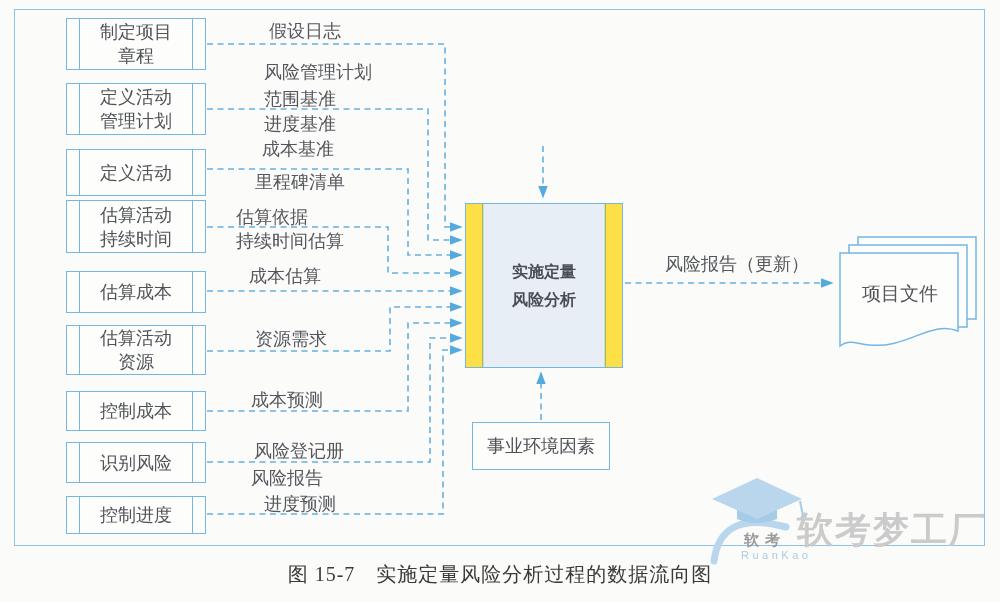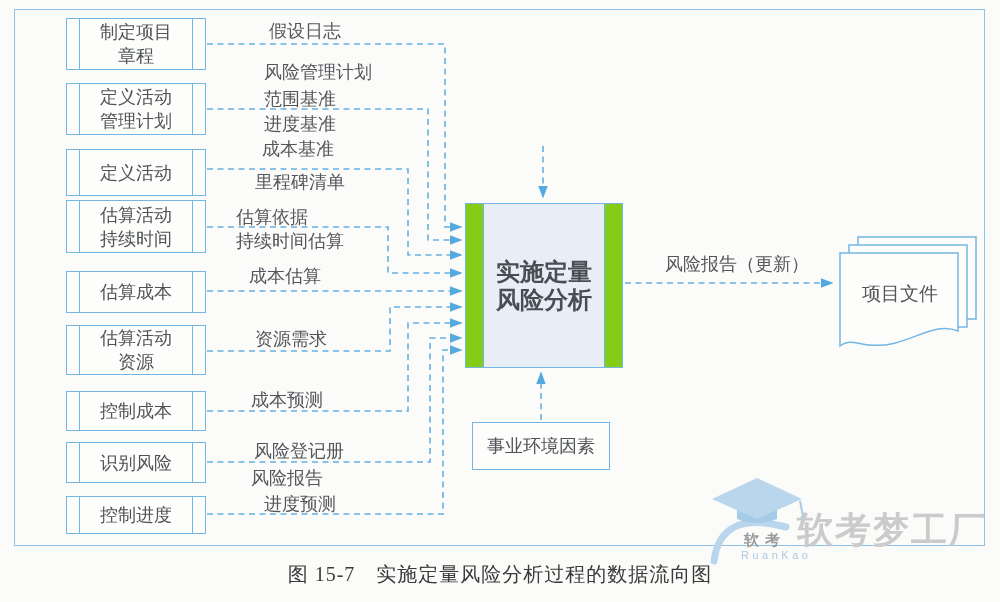--- a/index.html
+++ b/index.html
@@ -9,22 +9,22 @@
   .outer-border{position:absolute;left:14px;top:9px;width:969px;height:535px;
                 border:1px solid #8fc2e8;}
   
   .pbox{position:absolute;left:25px;width:140px;border:1.5px solid #74b6e4;background:#fdfdfb;
         display:flex;flex-direction:column;justify-content:center;align-items:center;
         font-size:18px;line-height:24px;color:#4f5358;box-sizing:border-box;margin-left:41px;}
   .pbox::before,.pbox::after{content:"";position:absolute;top:0;bottom:0;border-left:1.5px solid #74b6e4;}
   .pbox::before{left:12px;} .pbox::after{right:12px;}
   
   .cbox{position:absolute;left:465px;top:203px;width:158px;height:165px;border:1.5px solid #74b6e4;
-        background:#84cc16;display:flex;flex-direction:column;justify-content:center;align-items:center;
-        font-size:24px;line-height:28px;font-weight:bold;color:#4a4e54;box-sizing:border-box;}
+        background:#fde047;display:flex;flex-direction:column;justify-content:center;align-items:center;
+        font-size:16px;line-height:28px;font-weight:bold;color:#4a4e54;box-sizing:border-box;}
   .cbox::before,.cbox::after{content:"";position:absolute;top:0;bottom:0;border-left:1.5px solid #74b6e4;}
   .cbox::before{left:16px;} .cbox::after{right:16px;}
   .cbox .panel{position:absolute;left:18px;top:0;right:18px;bottom:0;background:#e7eef5;z-index:0;}
   .cbox span{position:relative;z-index:1;}
   
   .ibox{position:absolute;border:1.5px solid #74b6e4;background:#fdfdfb;display:flex;
         justify-content:center;align-items:center;font-size:18px;color:#4f5358;box-sizing:border-box;}
   
   .flabel{position:absolute;transform:translateX(-50%);white-space:nowrap;font-size:18px;
           color:#53565c;}

